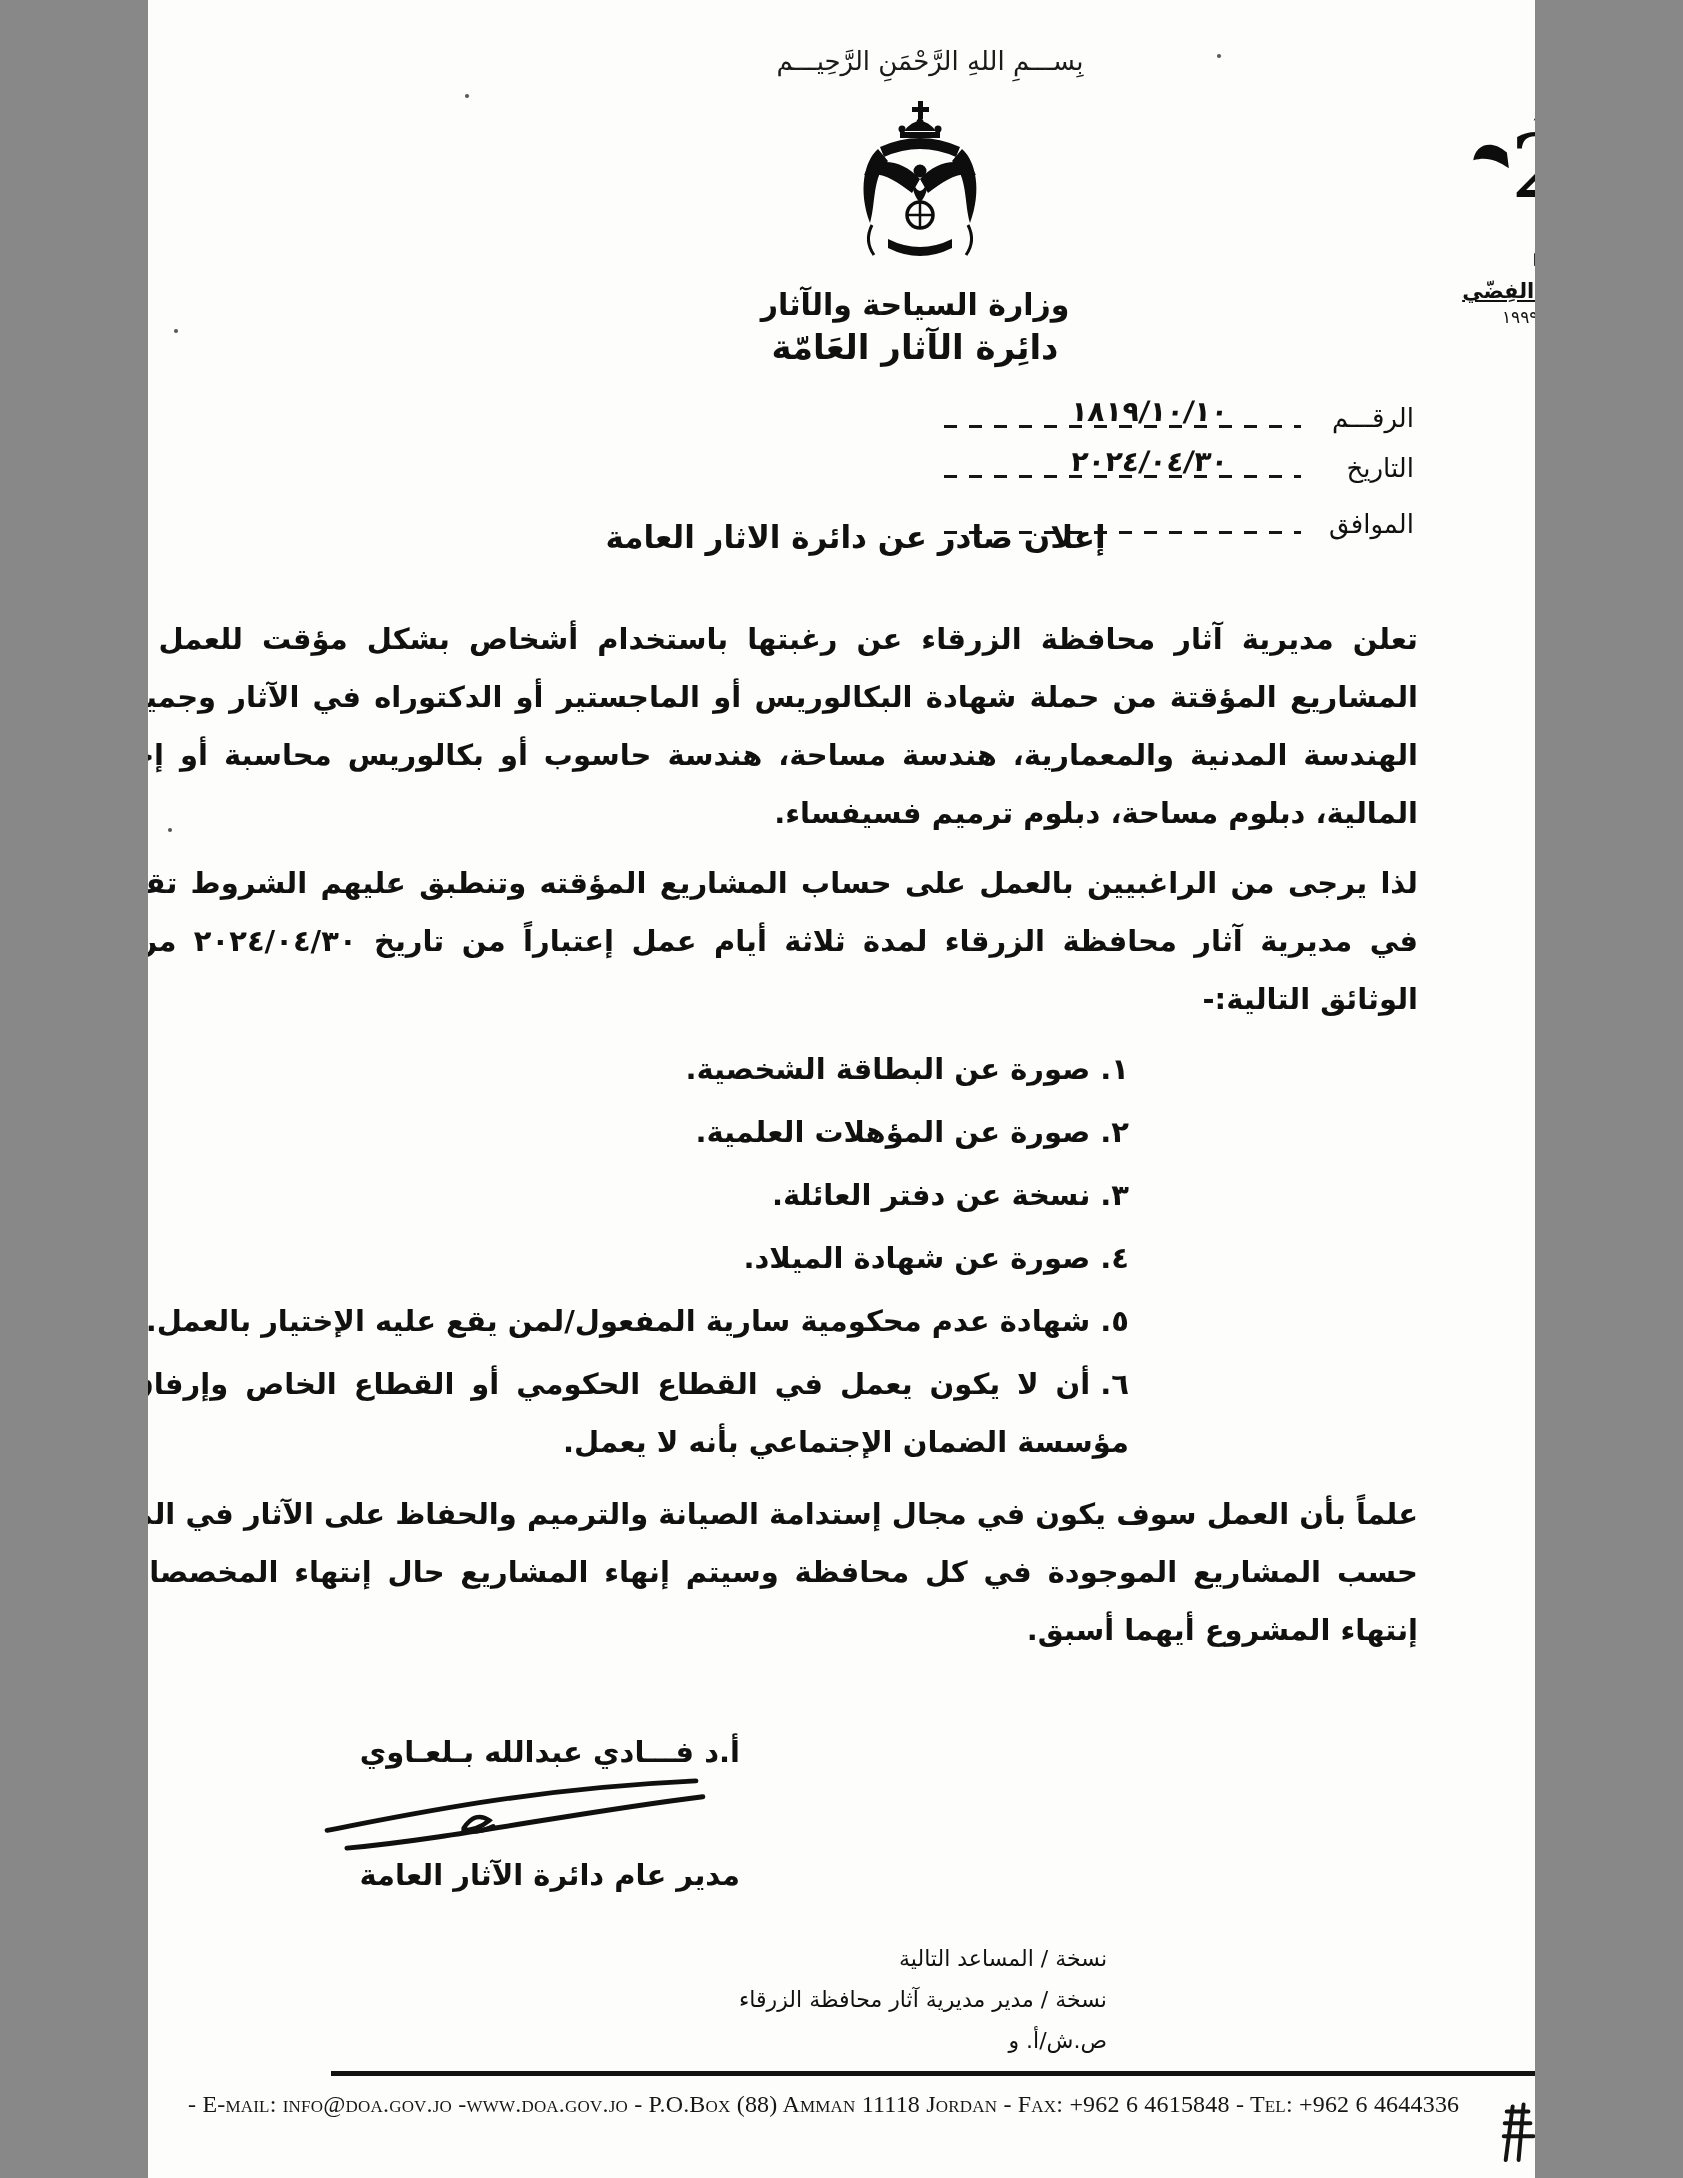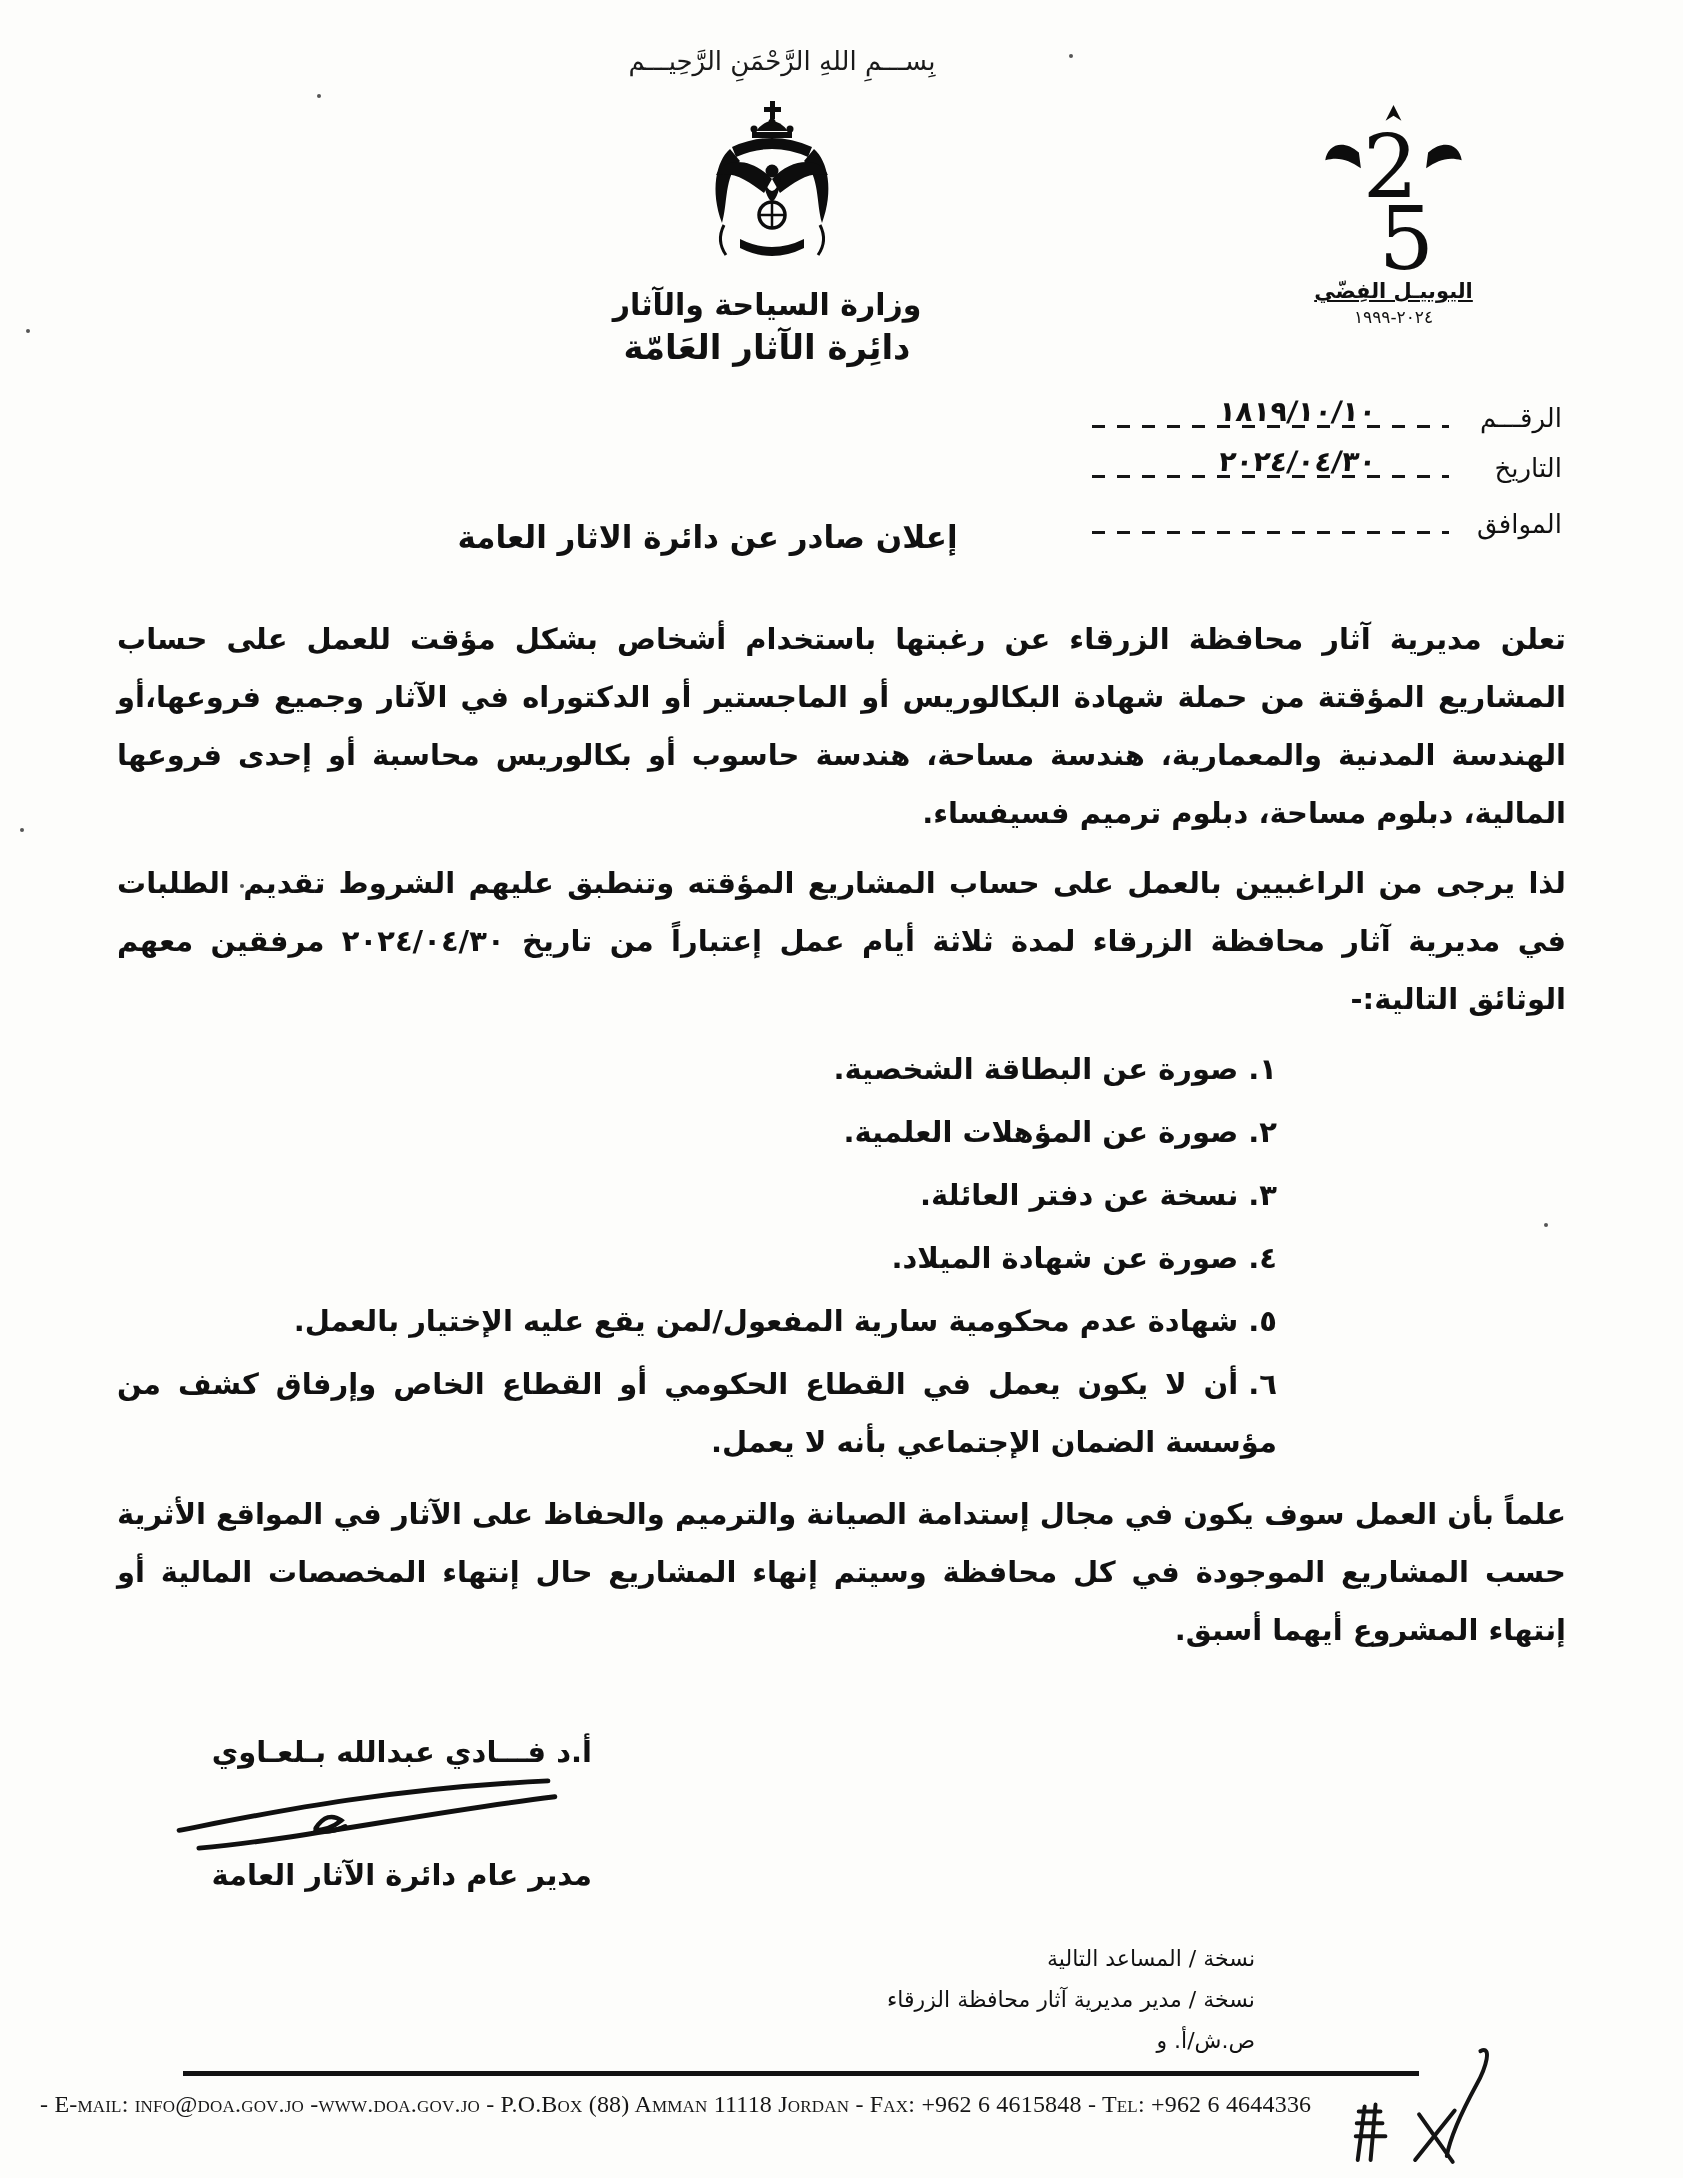--- a/index.html
+++ b/index.html
@@ -1,17 +1,17 @@
 <!DOCTYPE html>
 <html lang="ar"><head>
 <meta charset="utf-8">
 <style>
   html,body { margin:0; padding:0; background:#888; }
   .page {
-    position:relative; width:1683px; height:2178px;
+    position:relative; width:1387px; height:2178px;
     background:#fdfdfb; color:#111;
     font-family:"DejaVu Sans", sans-serif;
     margin:0 auto; overflow:hidden;
   }
   
   .basmala {
     position:absolute; top:46px; left:594px; width:376px;
     text-align:center; font-size:26px; color:#1a1a1a;
     font-family:"DejaVu Sans", sans-serif;
   }

